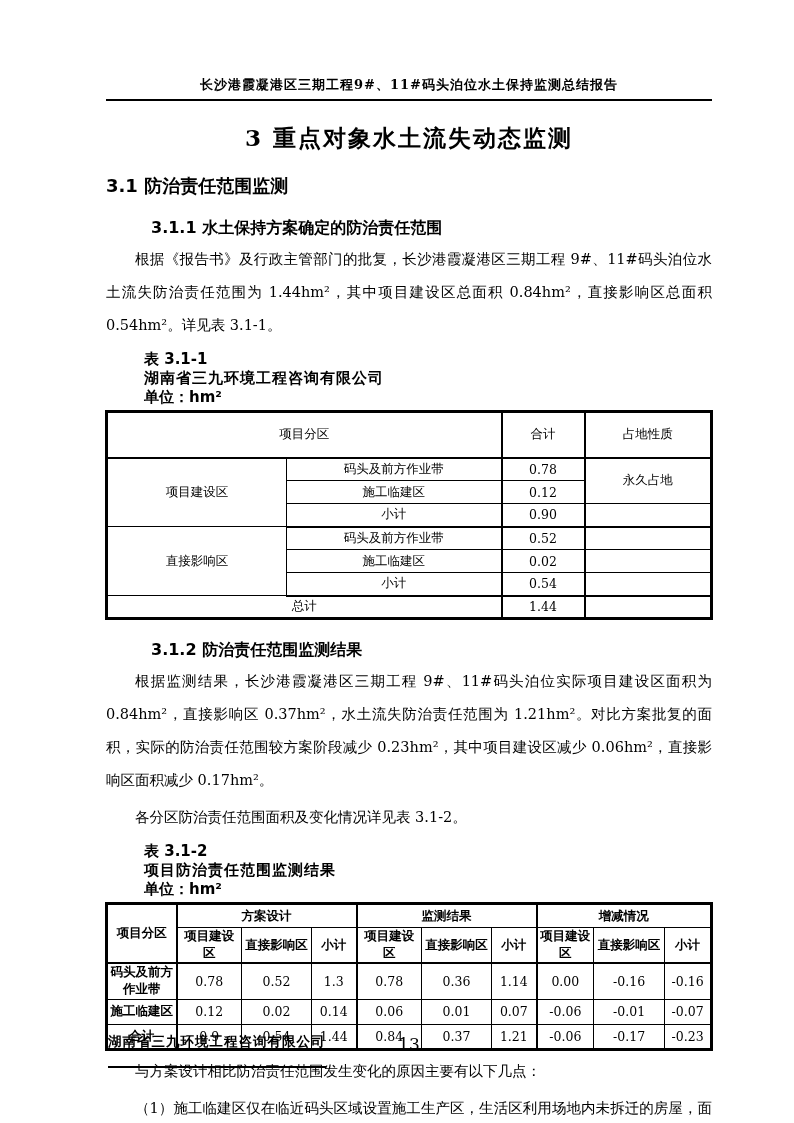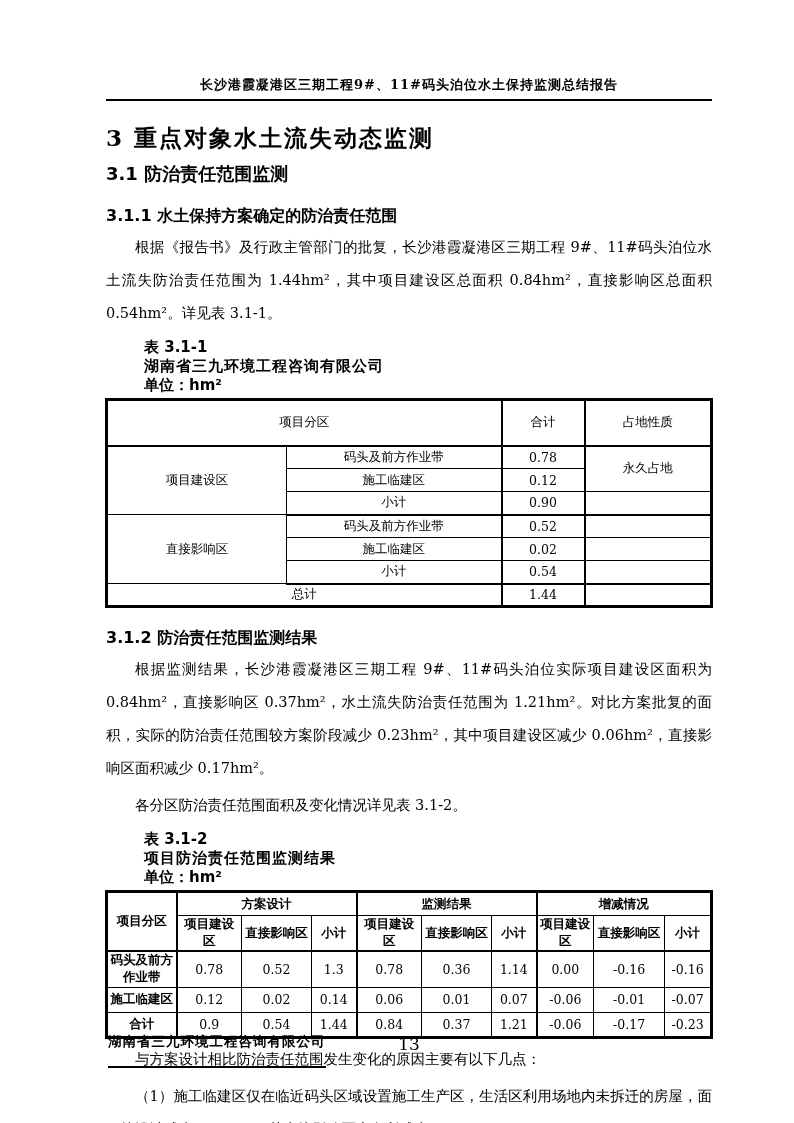--- a/index.html
+++ b/index.html
@@ -11,32 +11,33 @@
   }
   .content { margin:0 82px 0 106px; }
 
   .doc-header {
     margin-top:76px; text-align:center;
     font-size:13px; font-weight:bold; letter-spacing:1px;
     padding-bottom:5px; border-bottom:2px solid #000;
   }
 
   .chapter-title {
-    margin-top:22px; text-align:left;
+    margin-top:22px; text-align:center;
     font-size:23px; font-weight:bold; letter-spacing:2px;
     font-family:"DejaVu Serif","Liberation Serif",serif;
   }
 
   .h2 {
-    margin-top:8px; font-size:18px; font-weight:bold;
+    margin-top:20px; font-size:18px; font-weight:bold;
     font-family:"DejaVu Sans","Liberation Sans",sans-serif;
   }
   .h3 {
     margin-top:20px; font-size:16px; font-weight:bold;
     font-family:"DejaVu Sans","Liberation Sans",sans-serif;
+    margin-left:45px;
   }
   .para {
     margin:4px 0 0 0; font-size:14.5px; line-height:33px;
     text-align:justify; text-indent:2em;
   }
 
   .caption {
     display:flex; justify-content:space-between; align-items:baseline;
     margin:8px 0 3px 0; padding:0 46px 0 38px;
     font-weight:bold; font-size:15px;

